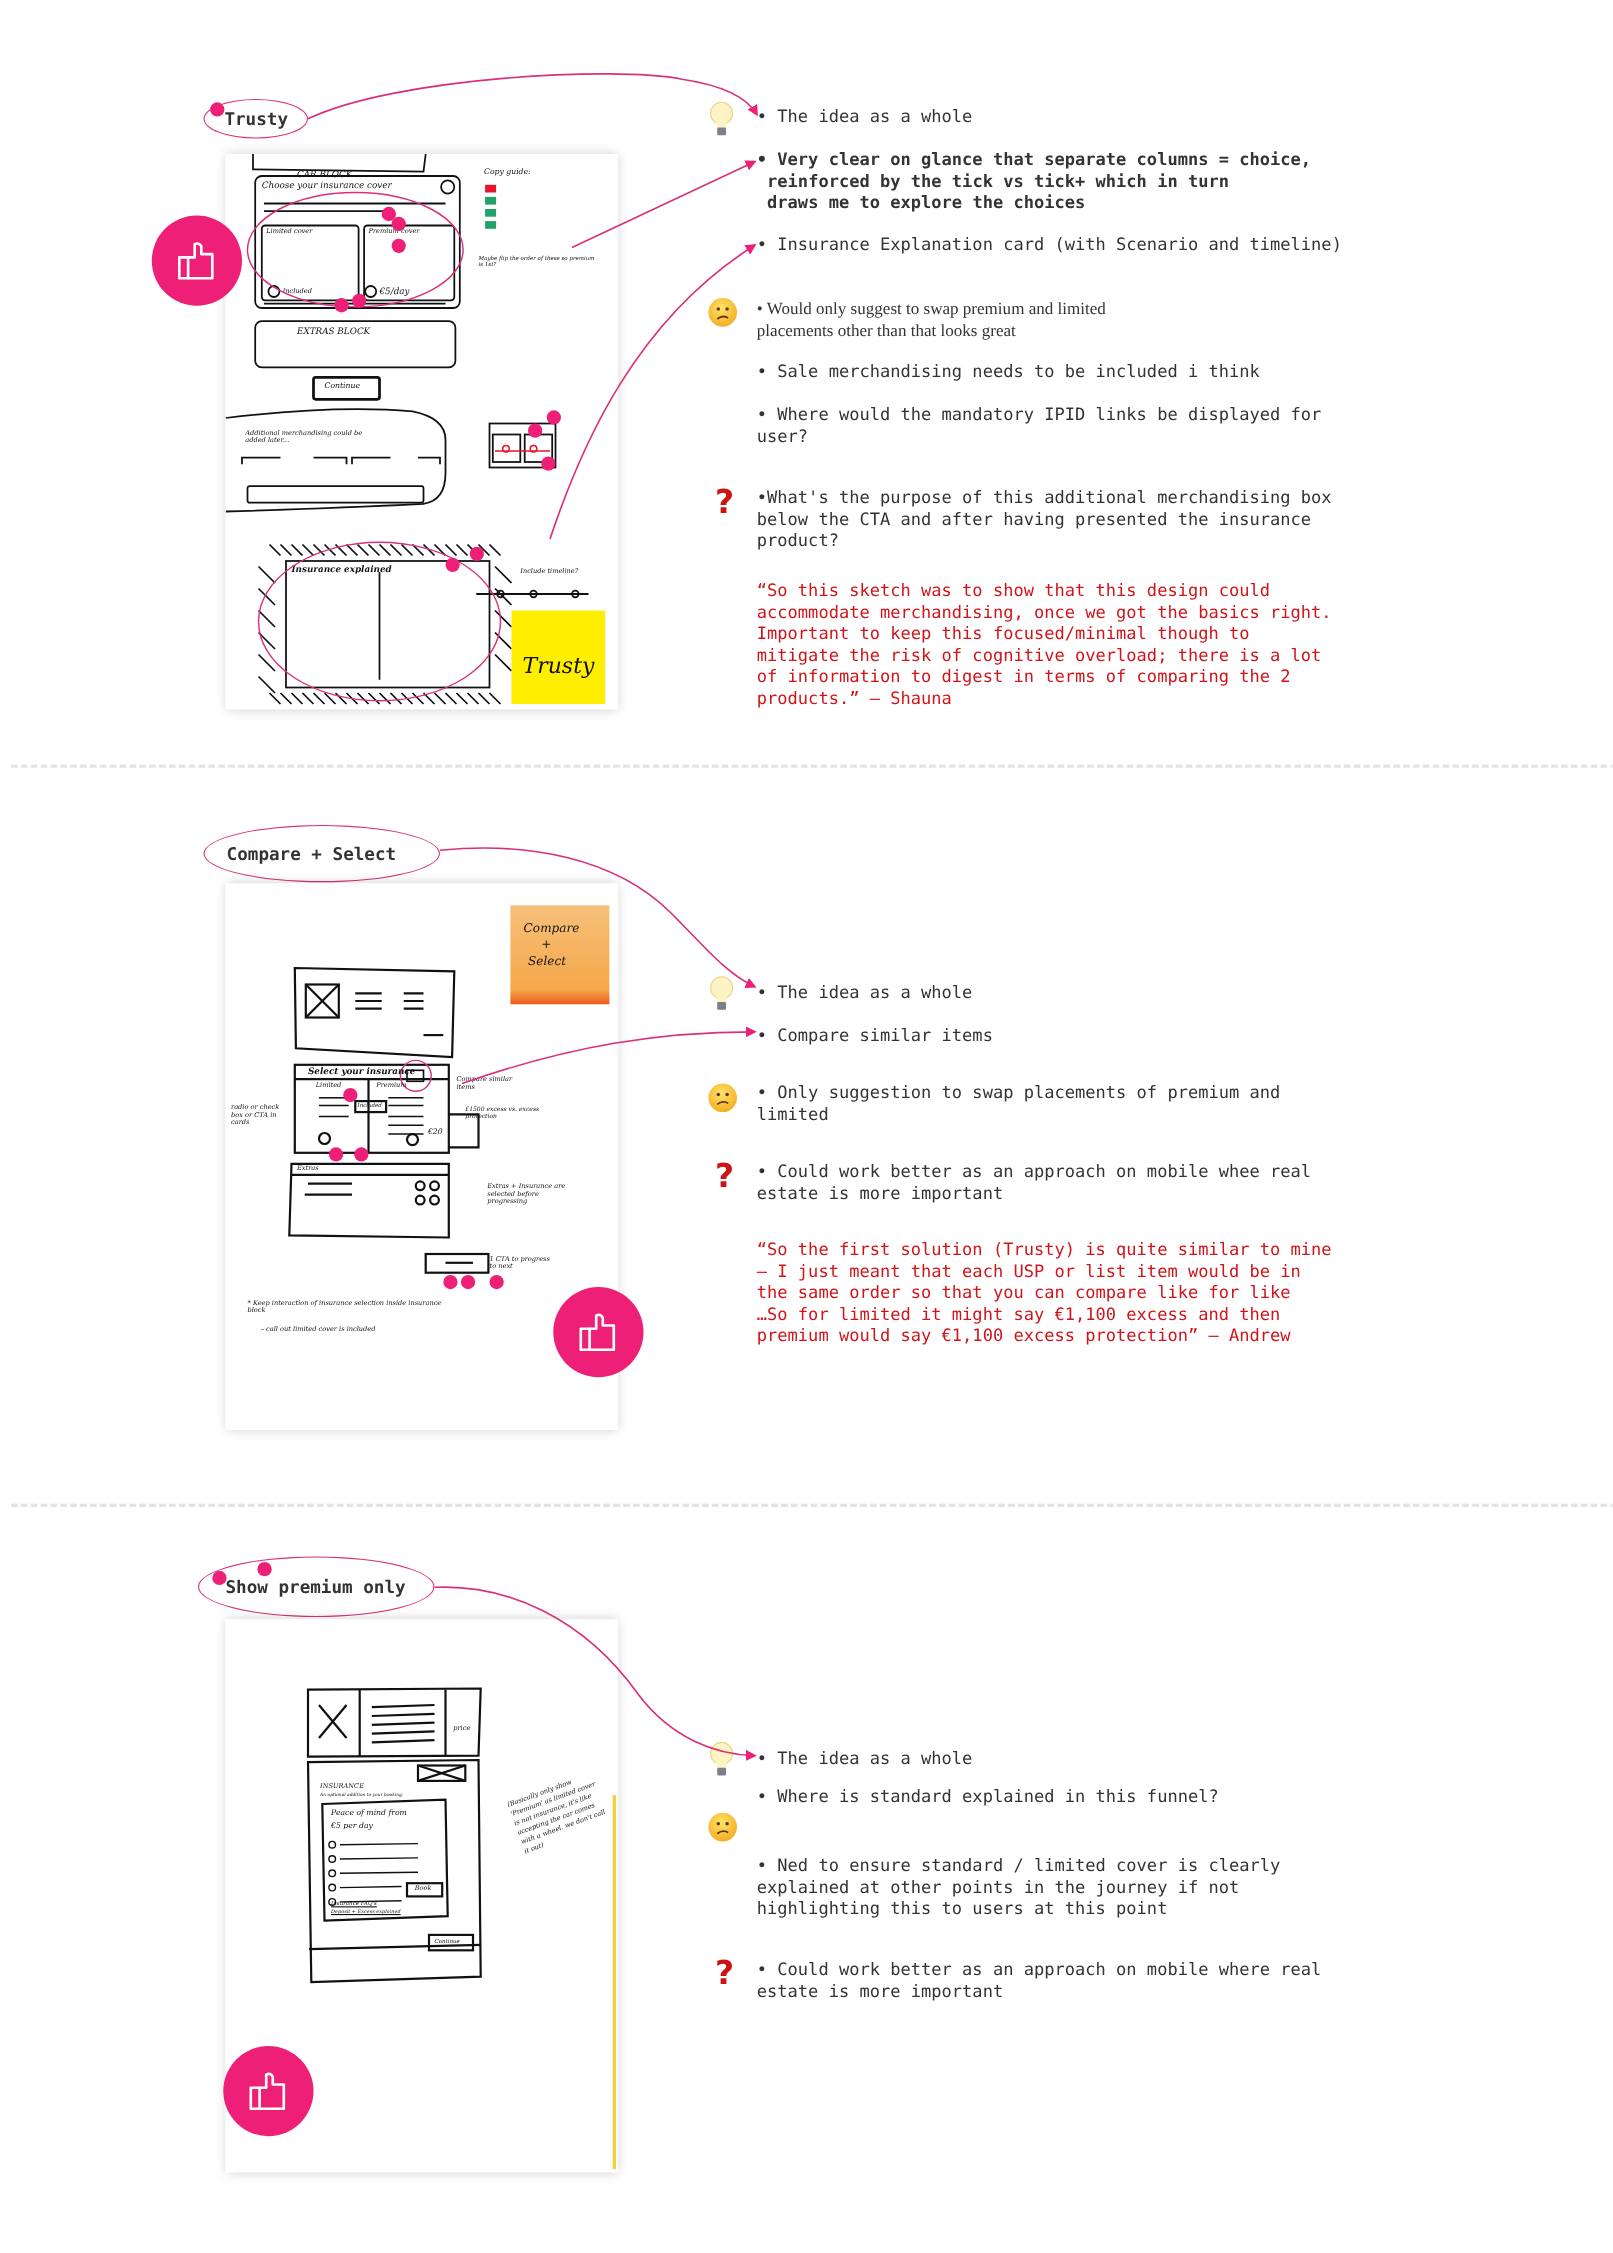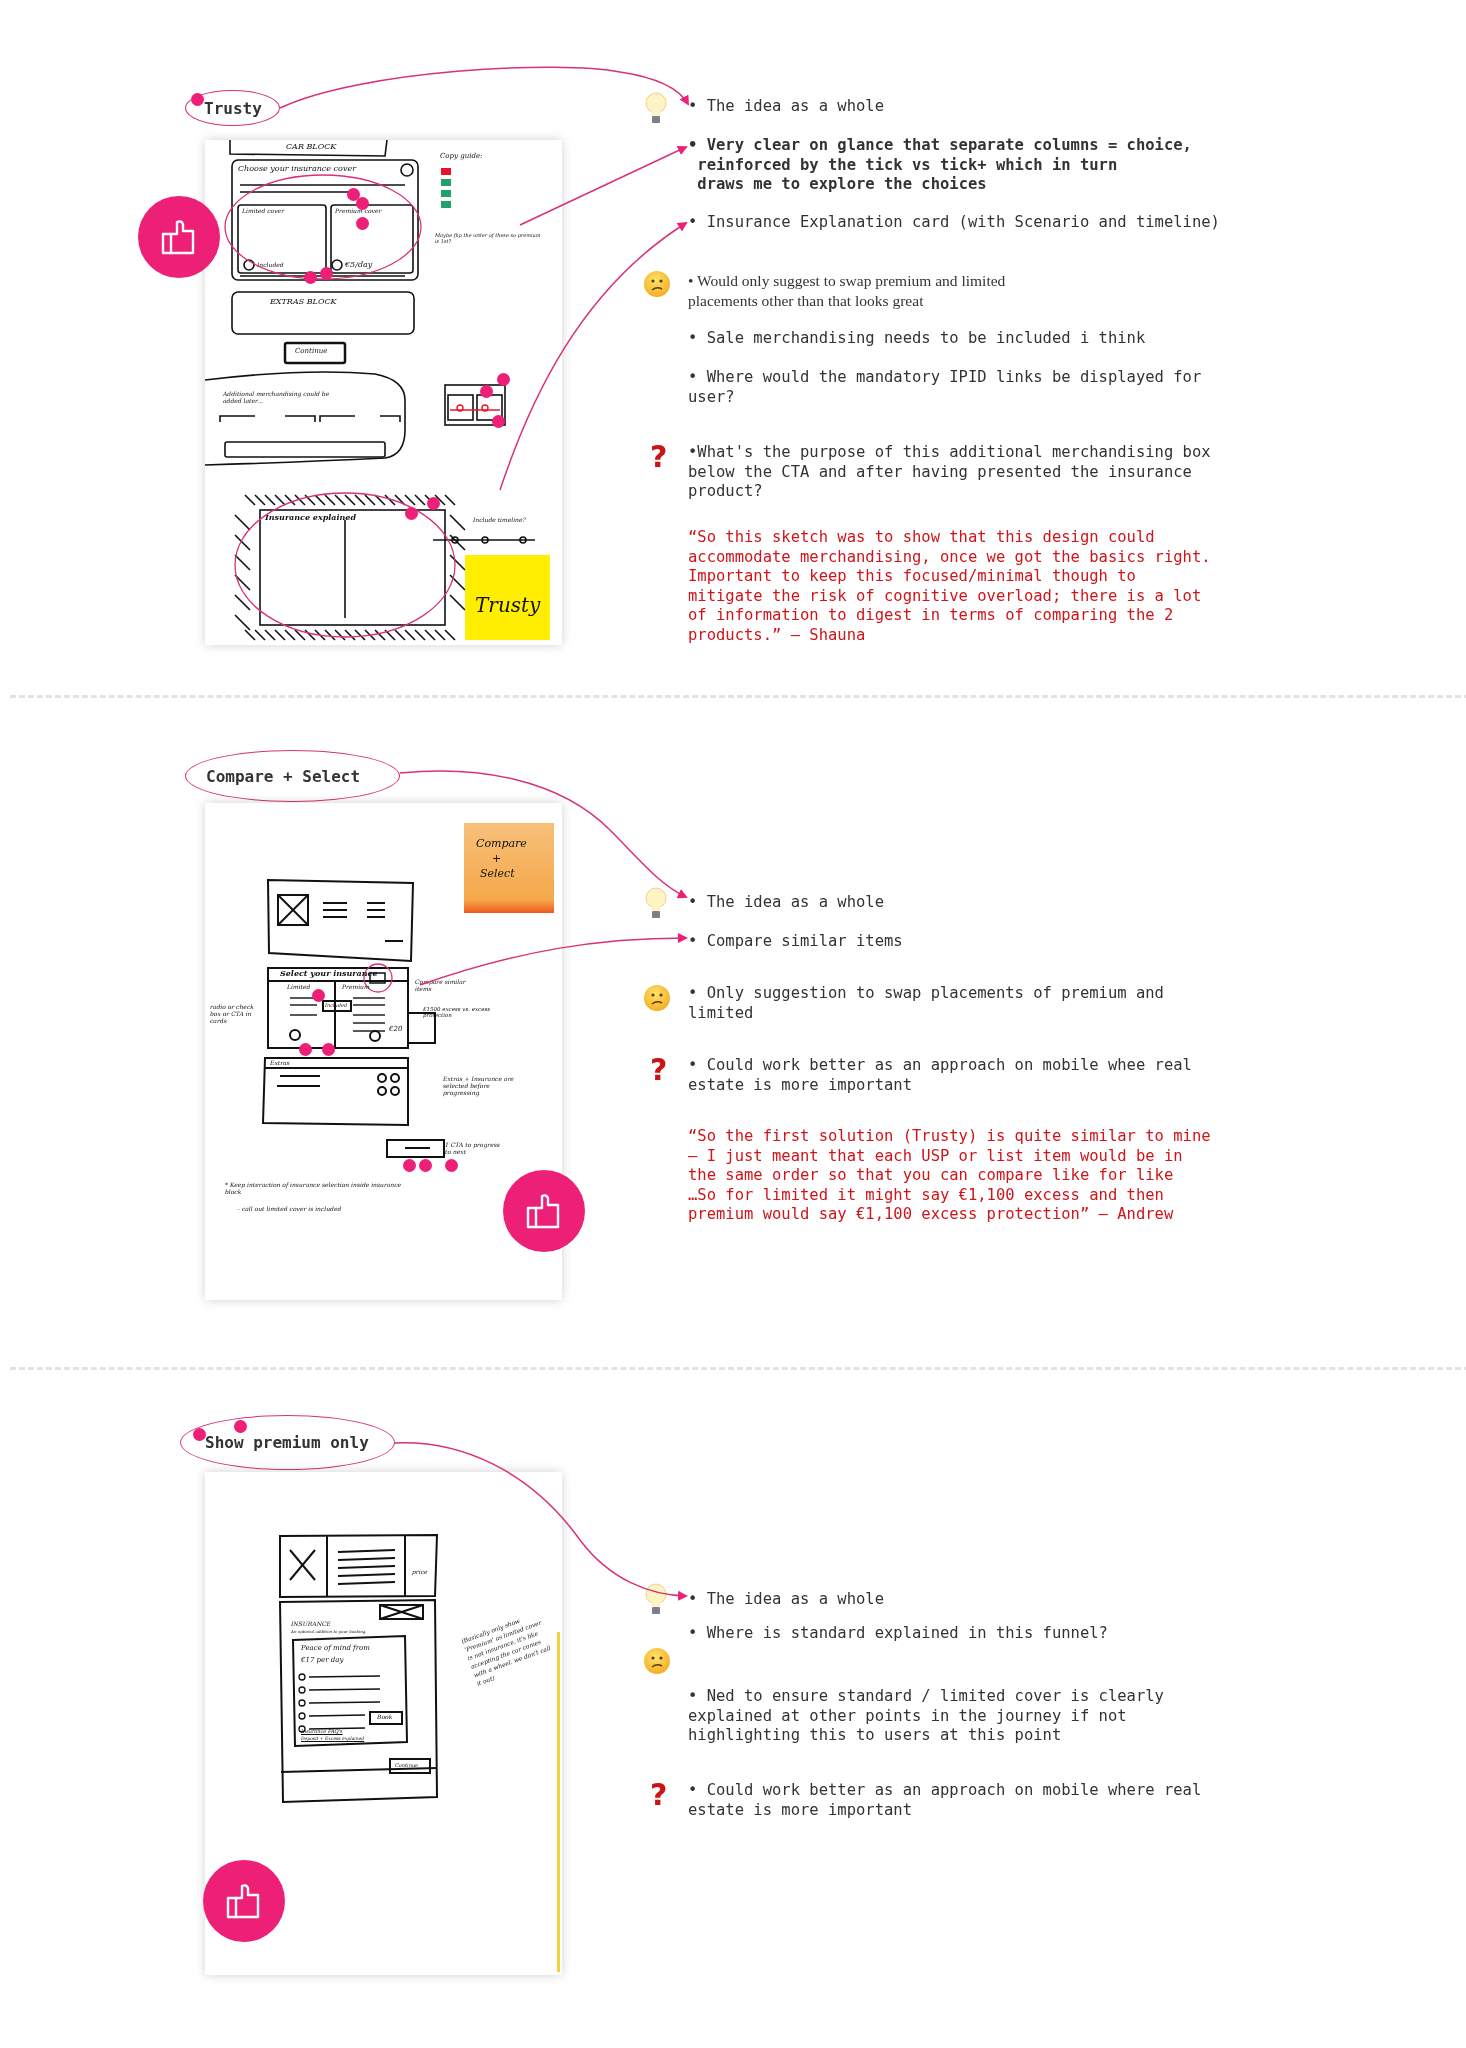--- a/index.html
+++ b/index.html
@@ -81,21 +81,21 @@
         <rect x="236" y="39" width="10" height="7"></rect>
         <rect x="236" y="50" width="10" height="7"></rect>
         <rect x="236" y="61" width="10" height="7"></rect>
       </g>
     <g fill="none" stroke="#e8152a" stroke-width="1.4">
         <line x1="245" y1="270" x2="295" y2="270"></line>
         <circle cx="255" cy="268" r="3"></circle>
         <circle cx="280" cy="268" r="3"></circle>
       </g>
   </svg>
-  <span class="hand" style="left:65px; top:2px; font-size:8px;margin-left:16px;">CAR BLOCK</span>
+  <span class="hand" style="left:65px; top:14px; font-size:8px;">CAR BLOCK</span>
   <span class="hand" style="left:33px; top:24px; font-size:8px;">Choose your insurance cover</span>
   <span class="hand" style="left:37px; top:67px; font-size:6px;">Limited cover</span>
   <span class="hand" style="left:130px; top:67px; font-size:6px;">Premium cover</span>
   <span class="hand" style="left:52px; top:121px; font-size:6px;">Included</span>
   <span class="hand" style="left:140px; top:120px; font-size:8px;">€5/day</span>
   <span class="hand" style="left:65px; top:157px; font-size:8px;">EXTRAS BLOCK</span>
   <span class="hand" style="left:90px; top:207px; font-size:7px;">Continue</span>
   <span class="hand" style="left:235px; top:12px; font-size:7px;">Copy guide:</span>
   <span class="hand" style="left:230px; top:92px; font-size:5px; white-space:normal; width:110px;">Maybe flip the order of these so premium is 1st?</span>
   <span class="hand" style="left:18px; top:250px; font-size:6px; white-space:normal; width:120px;">Additional merchandising could be added later...</span>
@@ -332,21 +332,21 @@
       <circle cx="97" cy="244" r="3"></circle>
         <line x1="104" y1="244" x2="160" y2="243"></line>
       <circle cx="97" cy="257" r="3"></circle>
         <line x1="104" y1="257" x2="160" y2="256"></line>
     </g>
   </svg>
   <span class="hand" style="left:207px; top:96px; font-size:6px;">price</span>
   <span class="hand" style="left:86px; top:148px; font-size:6px;">INSURANCE</span>
   <span class="hand" style="left:86px; top:157px; font-size:4px;">An optional addition to your booking.</span>
   <span class="hand" style="left:96px; top:172px; font-size:7px;">Peace of mind from</span>
-  <span class="hand" style="left:96px; top:184px; font-size:7px;">€17 per day</span>
+  <span class="hand" style="left:96px; top:184px; font-size:7px;">€5 per day</span>
   <span class="hand" style="left:172px; top:241px; font-size:6px;">Book</span>
   <span class="hand" style="left:96px; top:256px; font-size:5px; text-decoration:underline;">Insurance FAQ's</span>
   <span class="hand" style="left:96px; top:264px; font-size:4.5px; text-decoration:underline;">Deposit + Excess explained</span>
   <span class="hand" style="left:190px; top:290px; font-size:5px;">Continue</span>
   <span class="hand" style="left:255px; top:165px; font-size:6px; white-space:normal; width:85px; transform:rotate(-20deg); transform-origin:left top; line-height:9px;">(Basically only show 'Premium' as limited cover is not insurance, it's like accepting the car comes with a wheel. we don't call it out)</span>
   <div style="position:absolute; right:2px; top:160px; width:3px; height:340px; background:#f2d13c;"></div>
 </div>
 
 <div class="thumb" style="left:203px; top:1860px;">
   <svg width="40" height="40" viewBox="0 0 40 40">

